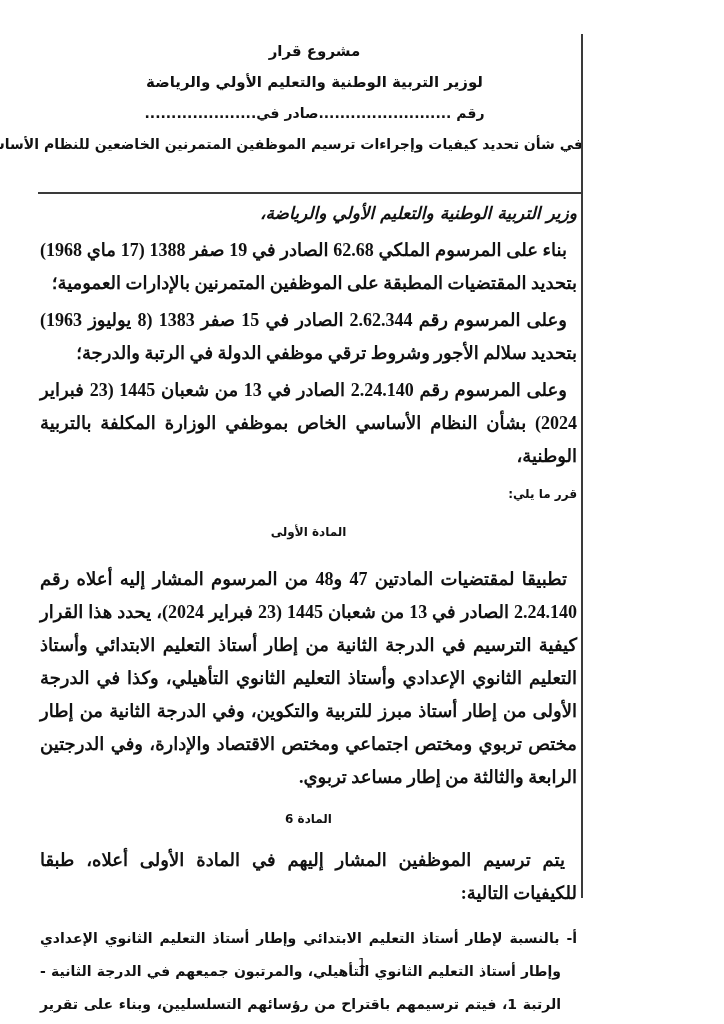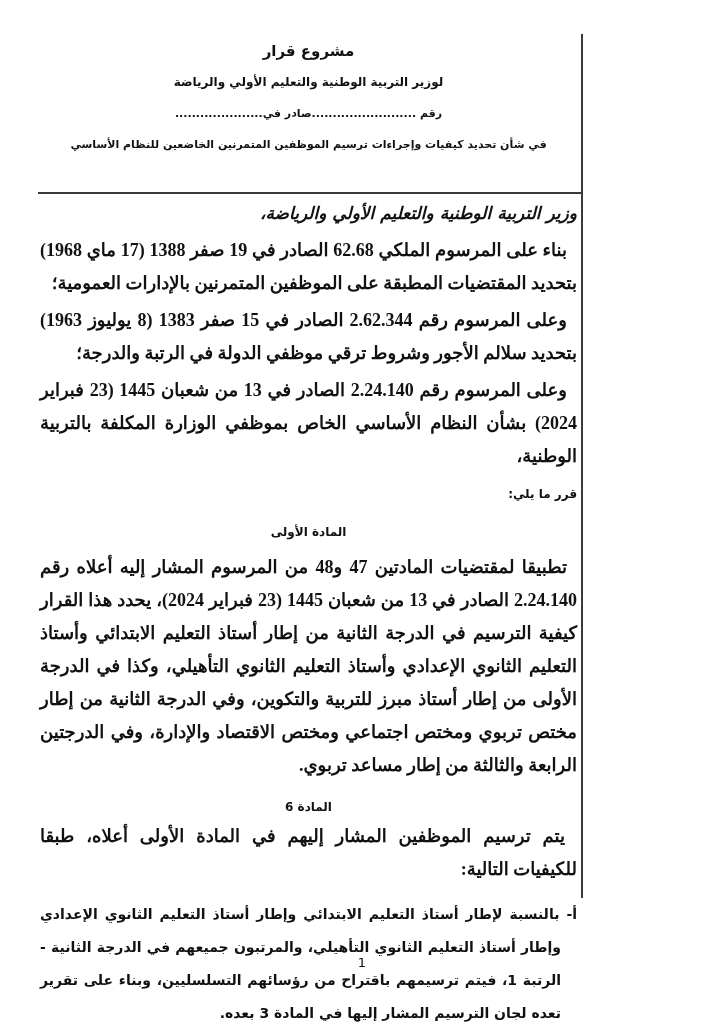--- a/index.html
+++ b/index.html
@@ -24,32 +24,32 @@
   }
   .h-rule {
     position: absolute;
     left: 38px; top: 192px;
     width: 544px; height: 1.5px;
     background: #3a3a3a;
   }
   
   .doc-header {
     position: absolute;
-    left: 40px; top: 36px; width: 537px;
+    left: 46px; top: 36px; width: 537px;
     direction: rtl;
     text-align: center;
     font-weight: bold;
   }
   .doc-header .hline {
-    font-size: 11px;
+    font-size: 14px;
     line-height: 31px;
     white-space: nowrap;
   }
   .doc-header .hline.title { font-size: 15px; }
-  .doc-header .hline.minister-line { font-size: 12px; }
+  .doc-header .hline.minister-line { font-size: 15px; }
   
   .doc-body {
     position: absolute;
     left: 40px; top: 196px; width: 537px;
     direction: rtl;
     text-align: right;
     font-weight: bold;
   }
   .minister-heading {
     font-size: 17px;
@@ -69,22 +69,22 @@
     font-size: 12px;
     line-height: 26px;
     margin: 8px 0 0 0;
   }
   .article-heading {
     font-size: 12px;
     line-height: 22px;
     text-align: center;
     margin: 14px 0 0 0;
   }
-  .article-text { margin-top: 8px; }
-  .article-intro { margin-top: 2px; text-indent: 12px; }
+  .article-text { margin-top: 20px; }
+  .article-intro { margin-top: 14px; text-indent: 12px; }
   .list-item-a {
     font-size: 14px;
     line-height: 33px;
     text-align: justify;
     padding-right: 16px;
     text-indent: -16px;
     margin: 12px 0 0 0;
   }
   
   .page-footer {

